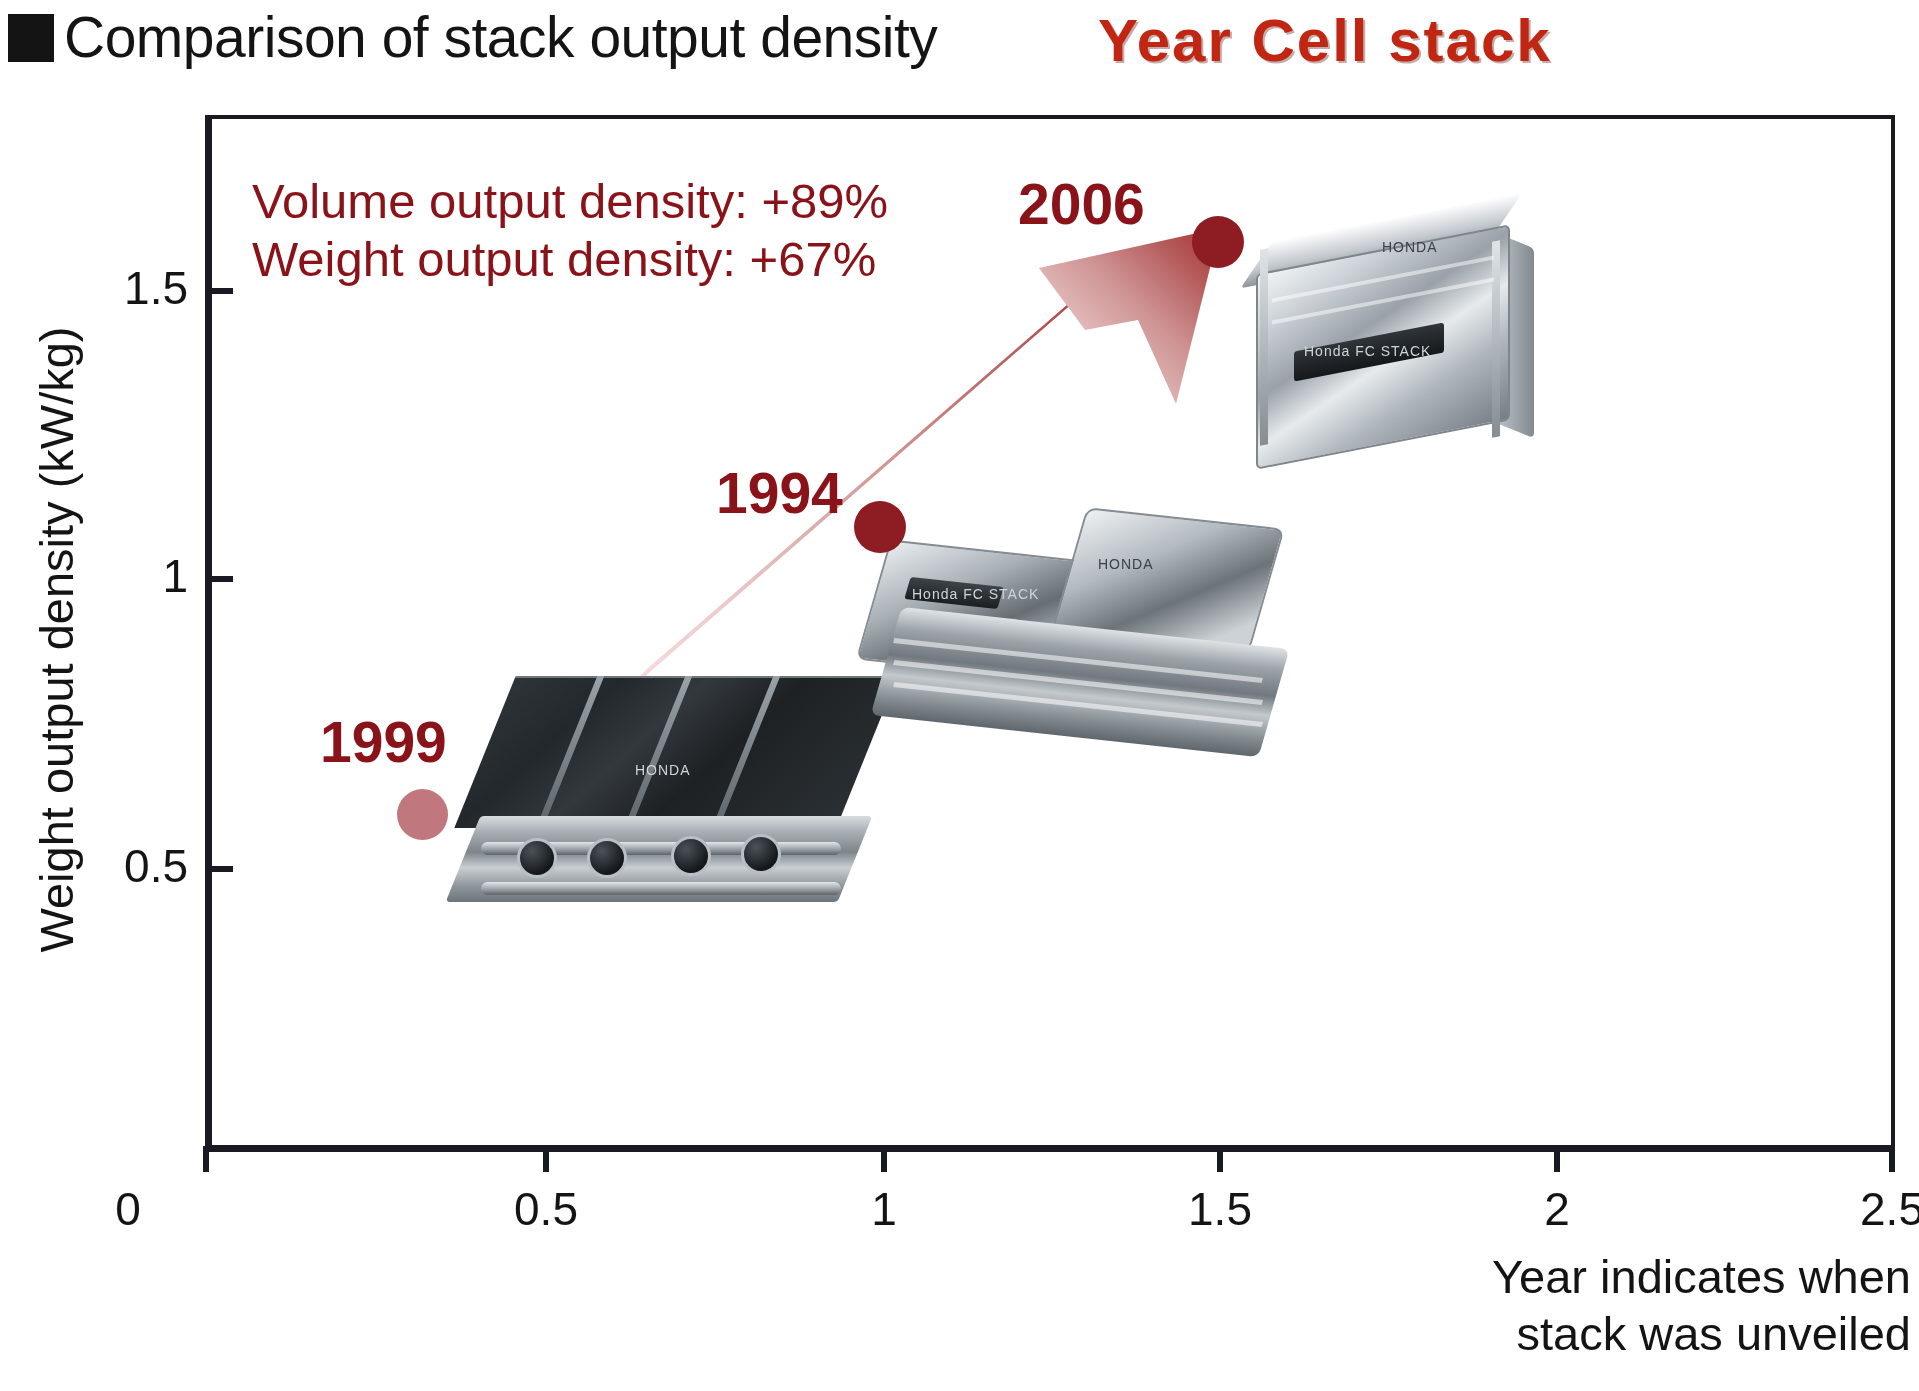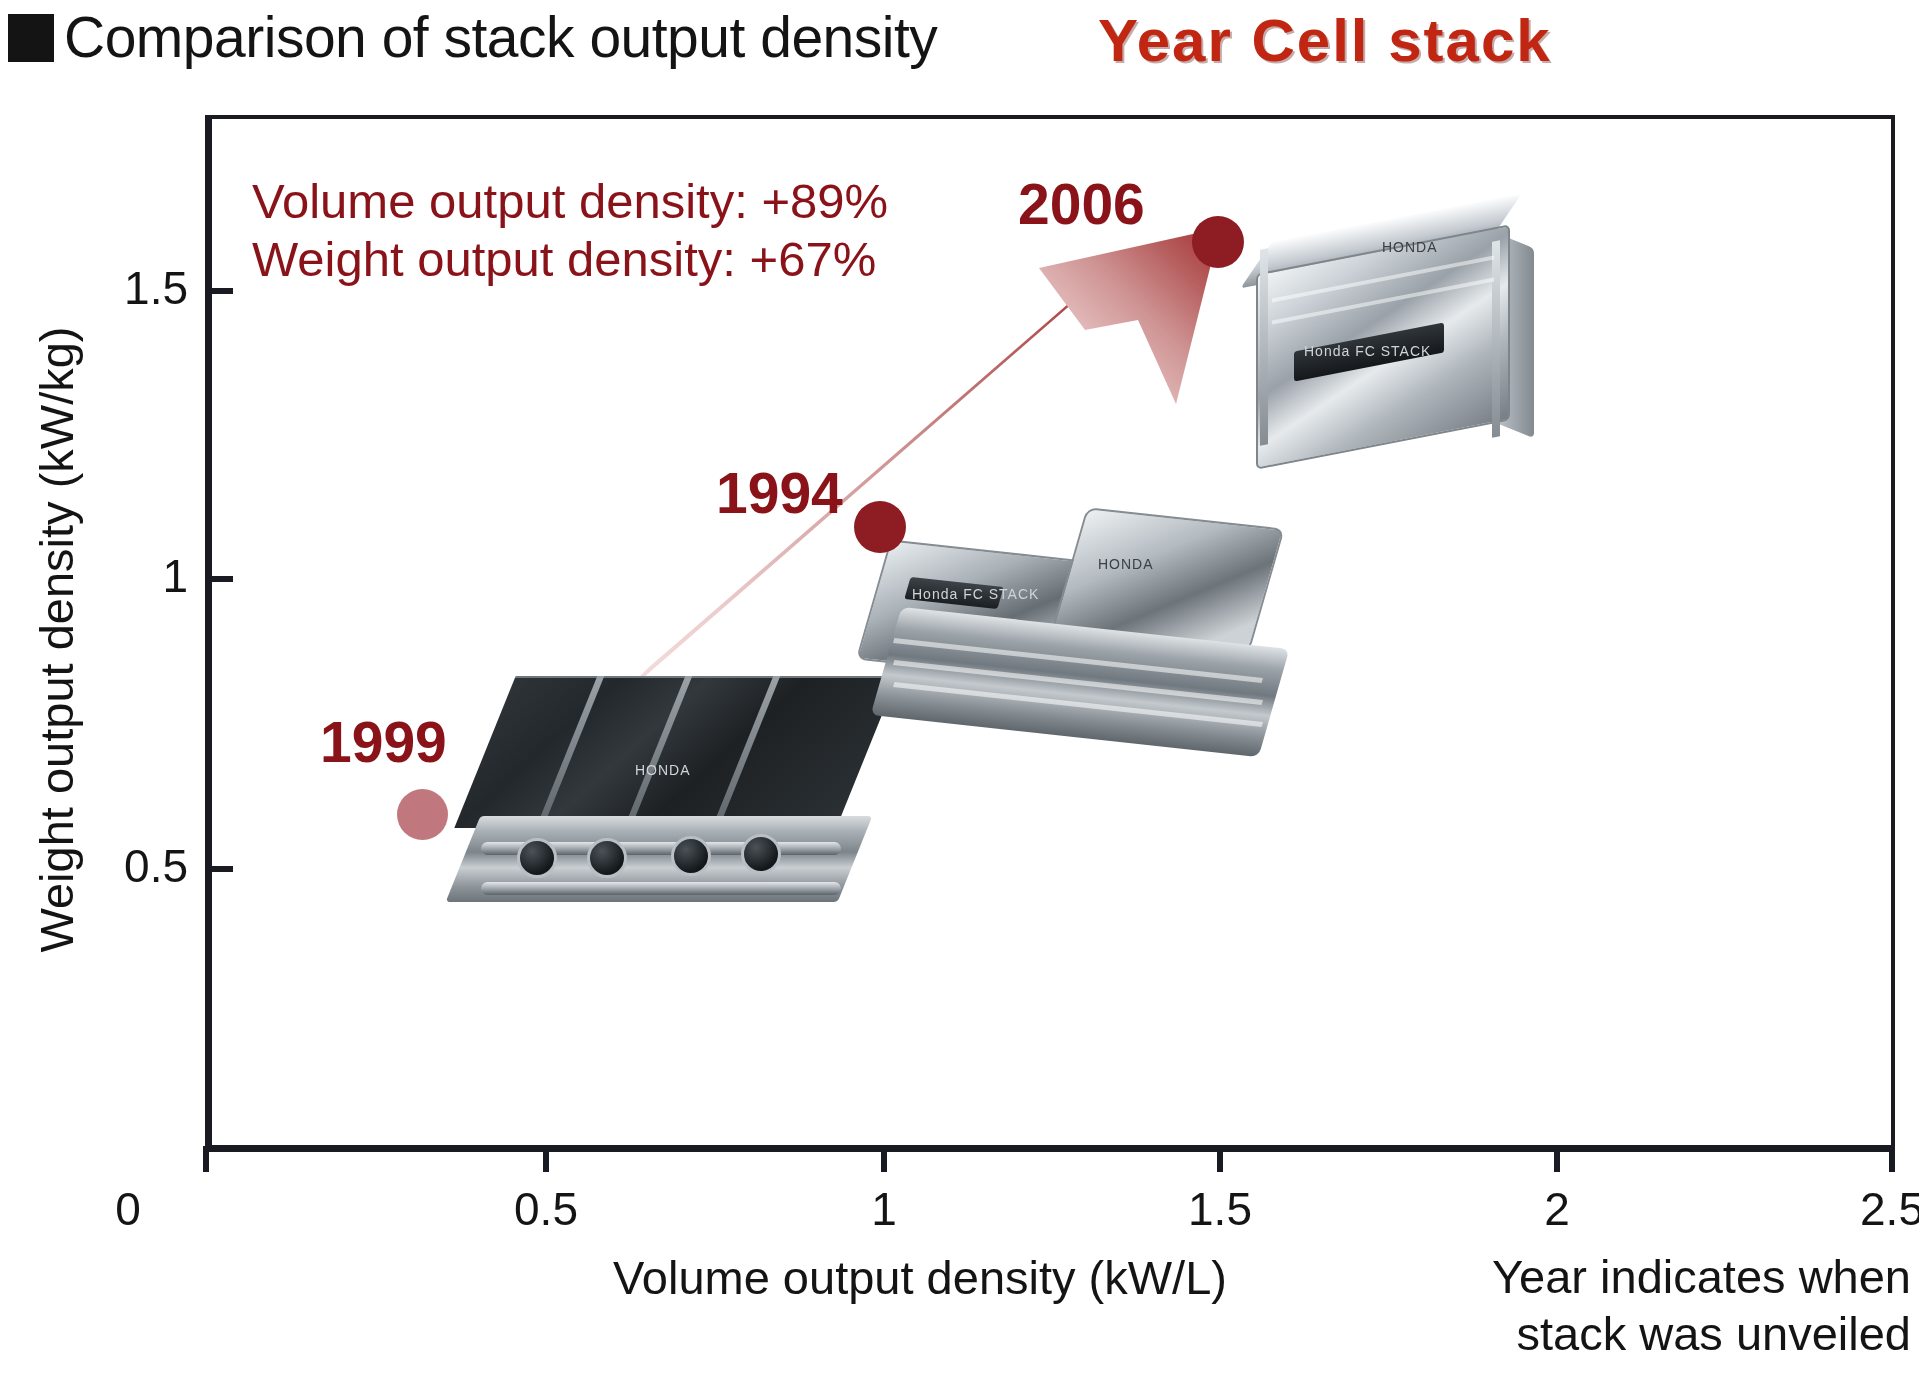--- a/index.html
+++ b/index.html
@@ -225,21 +225,20 @@
   <div class="xtick" style="left:1889px;"></div>
 
   <div class="xlabel-txt" style="left:68px;">0</div>
   <div class="xlabel-txt" style="left:486px;">0.5</div>
   <div class="xlabel-txt" style="left:824px;">1</div>
   <div class="xlabel-txt" style="left:1160px;">1.5</div>
   <div class="xlabel-txt" style="left:1497px;">2</div>
   <div class="xlabel-txt" style="left:1832px;">2.5</div>
 
   <div class="axis-title-y">Weight output density (kW/kg)</div>
-  <div class="axis-title-x">Volume output density (kW/L)</div>
 
   <div class="foot-note">
     <div>Year indicates when</div>
     <div>stack was unveiled</div>
   </div>
 
   <div class="annot">
     <div>Volume output density: +89%</div>
     <div>Weight output density: +67%</div>
   </div>

